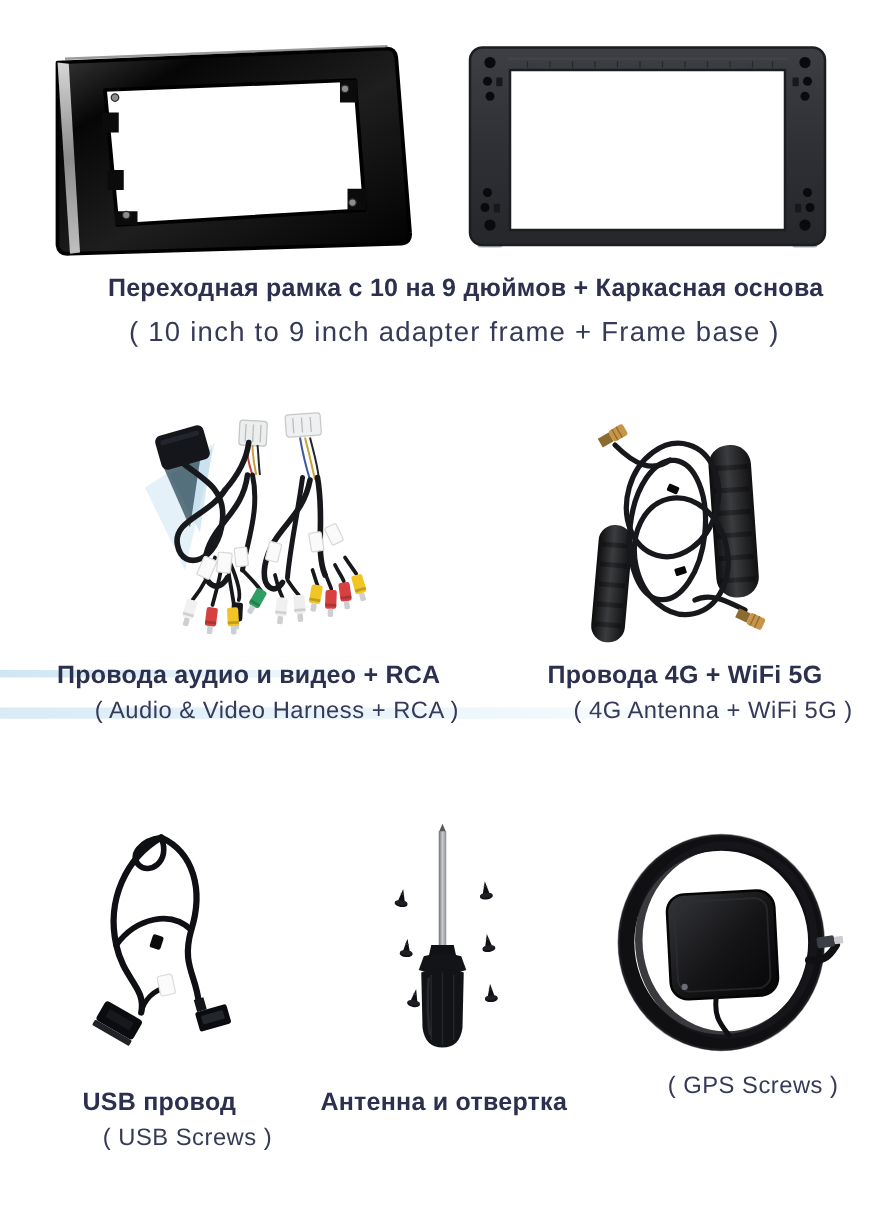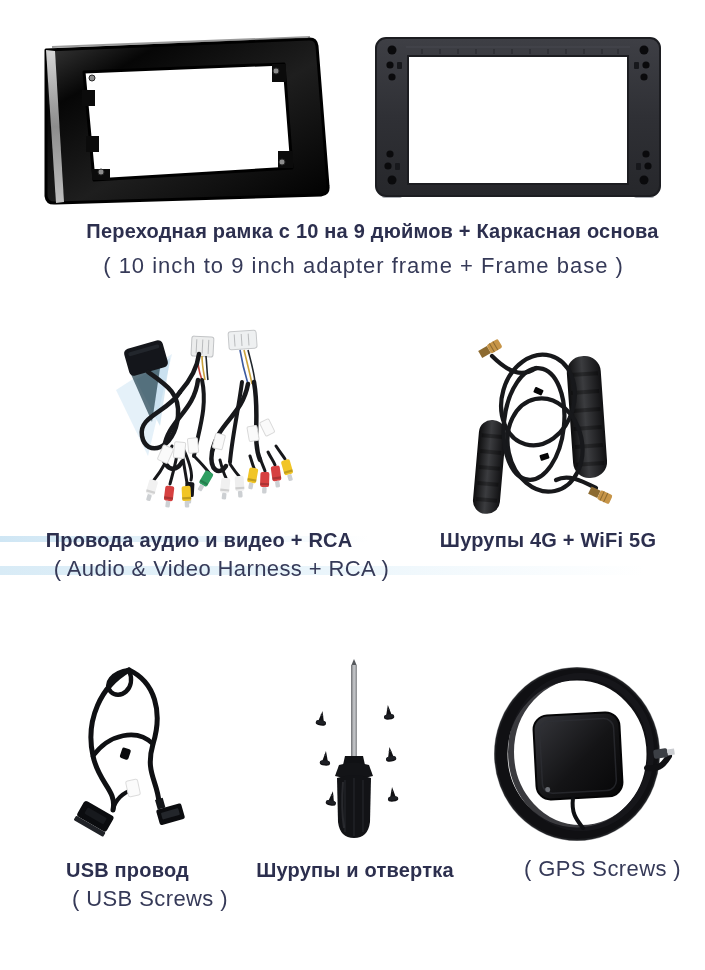--- a/index.html
+++ b/index.html
@@ -26,23 +26,23 @@
   .row-mid{top:328px;}
   .row-bottom{top:656px;}
   .cell{display:flex;flex-direction:column;align-items:center;}
   .cell-mid-1{width:398px;}
   .cell-mid-2{width:300px;}
   .cell-b-1{width:255px;}
   .cell-b-2{width:200px;}
   .cell-b-3{width:250px;}
   .cap-ru{font-size:20px;font-weight:700;letter-spacing:.2px;color:#2c2f4e;
     margin-top:8px;line-height:24px;white-space:nowrap;}
-  .cap-en{font-size:22px;font-weight:400;letter-spacing:.4px;color:#363a58;
+  .cap-en{font-size:19px;font-weight:400;letter-spacing:.4px;color:#363a58;
     margin-top:5px;line-height:24px;white-space:nowrap;margin-left:45px;}
-  .row-bottom .cap-ru{margin-top:6px;}
+  .row-bottom .cap-ru{margin-top:18px;}
   svg{display:block;}
 </style>
 </head>
 <body>
 
 <div id="canvas">
 
   <div class="streak streak-1"></div>
   <div class="streak streak-2"></div>
 
@@ -307,21 +307,22 @@
           <line x1="4.5" y1="-5" x2="4.5" y2="5" stroke="#8c6a30"></line>
           <line x1="8.5" y1="-5" x2="8.5" y2="5" stroke="#8c6a30"></line>
         </g>
         <g transform="translate(150,166) rotate(25)">
           <rect x="-9" y="-4" width="10" height="8" fill="#8c6a30"></rect>
           <rect x="1" y="-5" width="13" height="10" rx="2" fill="#c79548"></rect>
           <line x1="4.5" y1="-5" x2="4.5" y2="5" stroke="#8c6a30"></line>
           <line x1="8.5" y1="-5" x2="8.5" y2="5" stroke="#8c6a30"></line>
         </g>
       </svg>
-      <div class="cap-ru">Шурупы 4G + WiFi 5G</div>
+      <div class="cap-ru">Провода 4G + WiFi 5G</div>
+      <div class="cap-en">( 4G Antenna + WiFi 5G )</div>
     </div>
   </div>
 
   <div class="row row-bottom">
 
     <div class="cell cell-b-1">
       <svg width="170" height="196" viewBox="0 0 170 196">
         <g fill="none" stroke="#0f1013" stroke-linecap="round">
           <path d="M86,14 C58,30 42,64 50,100 C56,128 74,134 70,154" stroke-width="5"></path>
           <path d="M86,14 C112,26 120,56 110,88 C102,116 114,124 116,146" stroke-width="5"></path>
@@ -405,21 +406,21 @@
               <ellipse cx="0" cy="0.2" rx="5" ry="2" fill="#1d1f24"></ellipse>
             </g>
           <g transform="translate(108,142) rotate(-5)">
               <path d="M0,-11 L3,0 L-3,0 Z" fill="#101013"></path>
               <line x1="-1.4" y1="-7" x2="1.4" y2="-6.4" stroke="#3a3d42" stroke-width="0.8"></line>
               <ellipse cx="0" cy="1" rx="5.2" ry="2.6" fill="#101013"></ellipse>
               <ellipse cx="0" cy="0.2" rx="5" ry="2" fill="#1d1f24"></ellipse>
             </g>
         </g>
       </svg>
-      <div class="cap-ru">Шурупы и отвертка</div>
+      <div class="cap-ru">Антенна и отвертка</div>
     </div>
 
     <div class="cell cell-b-3">
       <svg width="190" height="196" viewBox="0 0 190 196">
         <defs>
           <linearGradient id="gpsp" x1="0" y1="0" x2="1" y2="1">
             <stop offset="0" stop-color="#35363b"></stop>
               <stop offset="0.55" stop-color="#141416"></stop>
             <stop offset="1" stop-color="#060607"></stop>
           </linearGradient>

